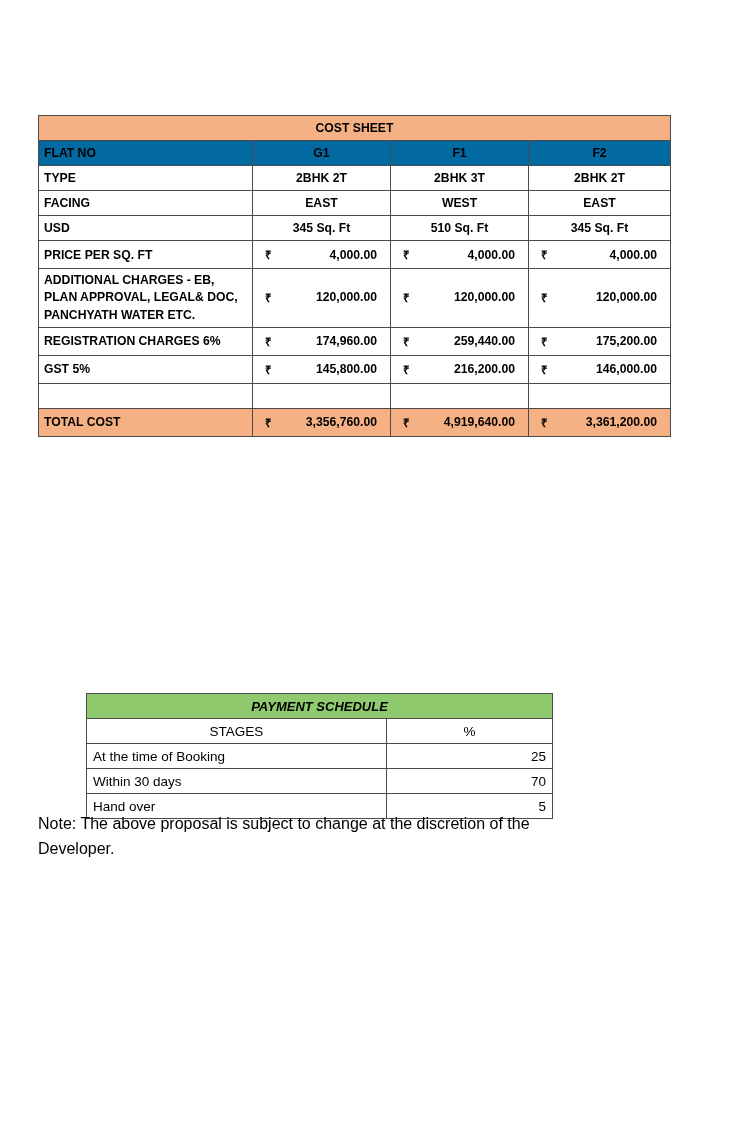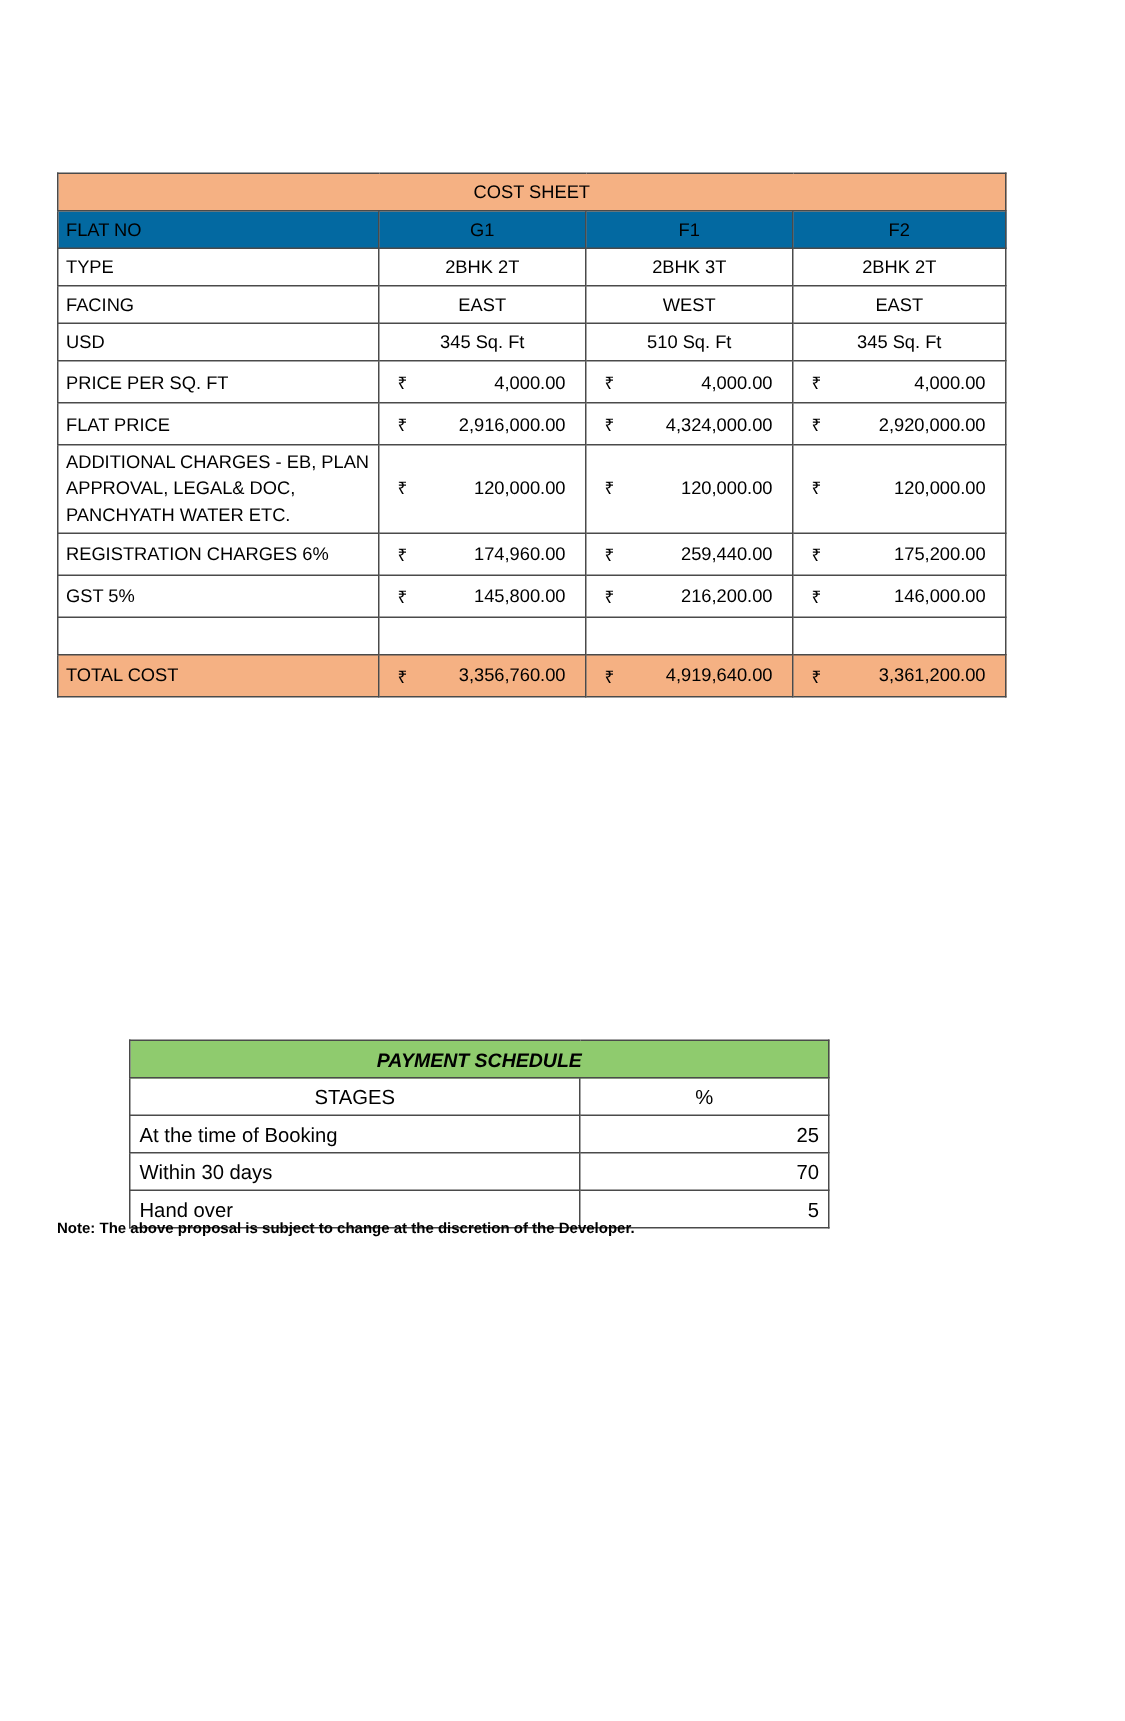--- a/index.html
+++ b/index.html
@@ -21,21 +21,21 @@
     position: absolute;
     left: 38px;
     top: 115px;
     width: 632px;
   }
   table.cost {
     border-collapse: collapse;
     table-layout: fixed;
     width: 632px;
     font-size: 12.2px;
-    font-weight: normal;
+    font-weight: bold;
     border-radius: 26px;
   }
   table.cost td {
     border: 1px solid #4a4a4a;
     padding: 3px 5px;
     vertical-align: middle;
     height: 18px;
   }
   .col-label { width: 214px; }
   .col-g1 { width: 138px; }
@@ -107,22 +107,22 @@
   .pay-col-stage { width: 300px; }
   .pay-col-pct { width: 166px; }
   .pay-head td { text-align: center; }
   .pay-pct { text-align: right; }
 
   #note {
     position: absolute;
     left: 38px;
     top: 812px;
     width: 500px;
-    font-size: 10px;
-    font-weight: bold;
+    font-size: 16px;
+    font-weight: normal;
     line-height: 1.55;
   }
 </style>
 </head>
 <body>
 
 <div id="cost-sheet-wrap">
   <table class="cost">
     <colgroup>
       <col class="col-label">
@@ -178,41 +178,20 @@
           </div>
         </td>
         <td class="money">
           <div class="inner">
             <span class="sym">₹</span>
             <span class="amt">4,000.00</span>
           </div>
         </td>
       </tr>
 
-      <tr>
-        <td class="left">FLAT PRICE</td>
-        <td class="money">
-          <div class="inner">
-            <span class="sym">₹</span>
-            <span class="amt">2,916,000.00</span>
-          </div>
-        </td>
-        <td class="money">
-          <div class="inner">
-            <span class="sym">₹</span>
-            <span class="amt">4,324,000.00</span>
-          </div>
-        </td>
-        <td class="money">
-          <div class="inner">
-            <span class="sym">₹</span>
-            <span class="amt">2,920,000.00</span>
-          </div>
-        </td>
-      </tr>
 
       <tr class="multiline">
         <td class="left">ADDITIONAL CHARGES - EB, PLAN APPROVAL, LEGAL&amp; DOC, PANCHYATH WATER ETC.</td>
         <td class="money">
           <div class="inner">
             <span class="sym">₹</span>
             <span class="amt">120,000.00</span>
           </div>
         </td>
         <td class="money">

